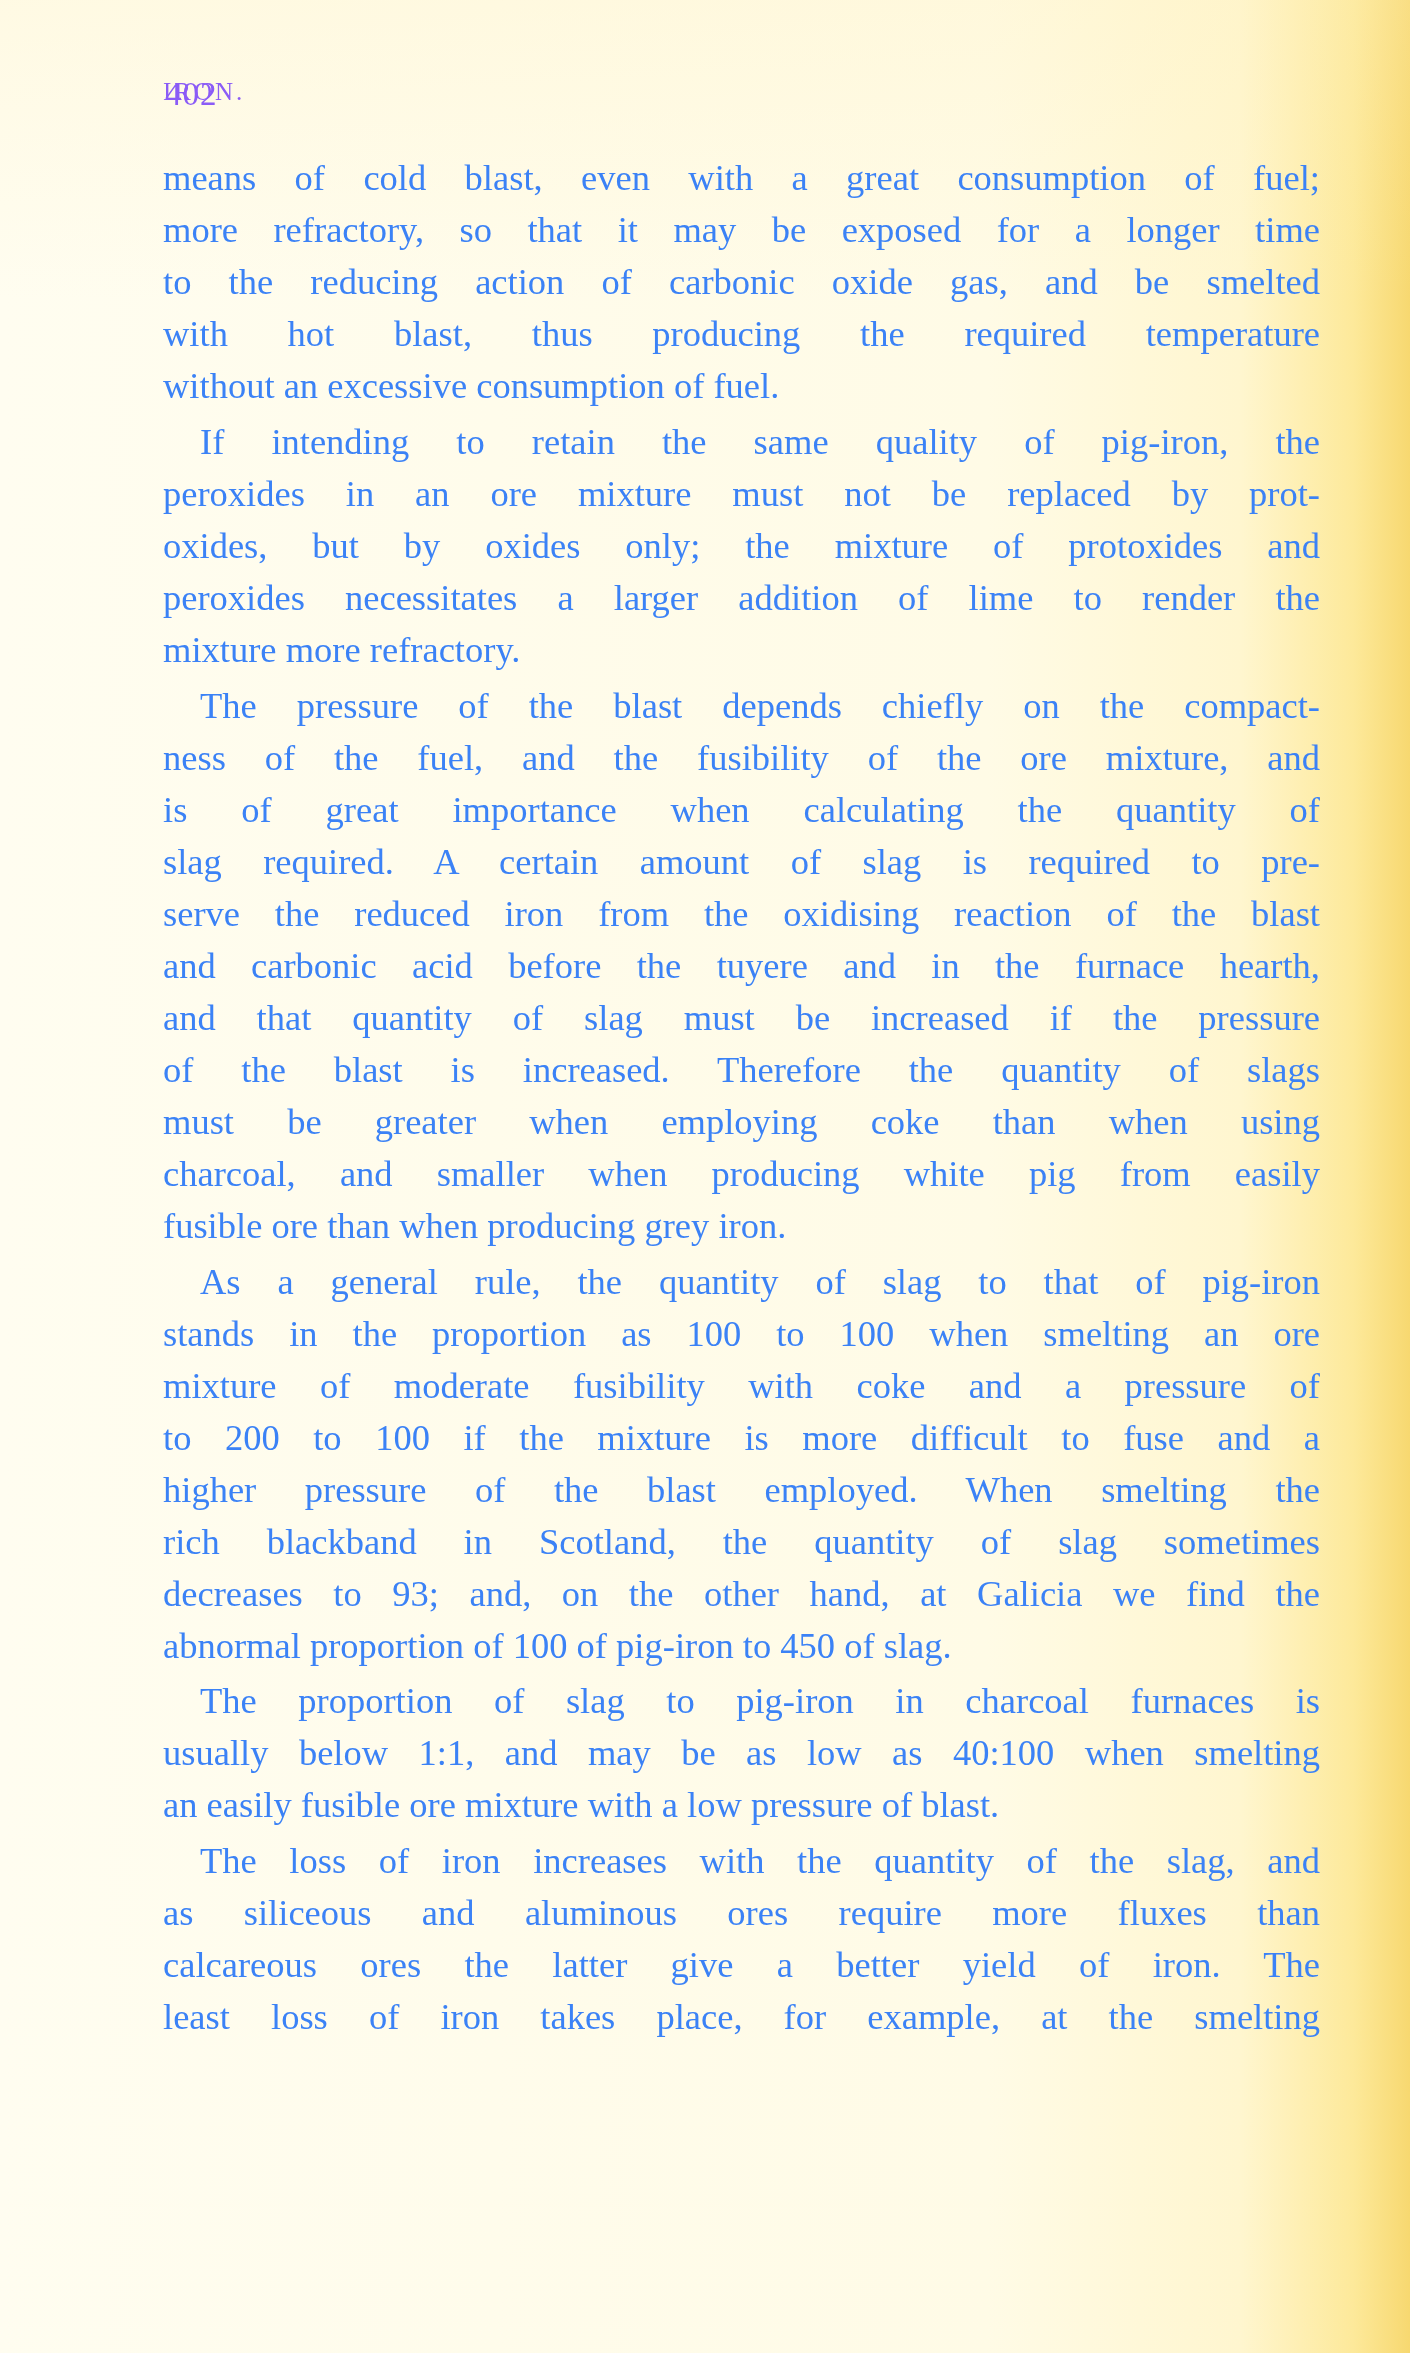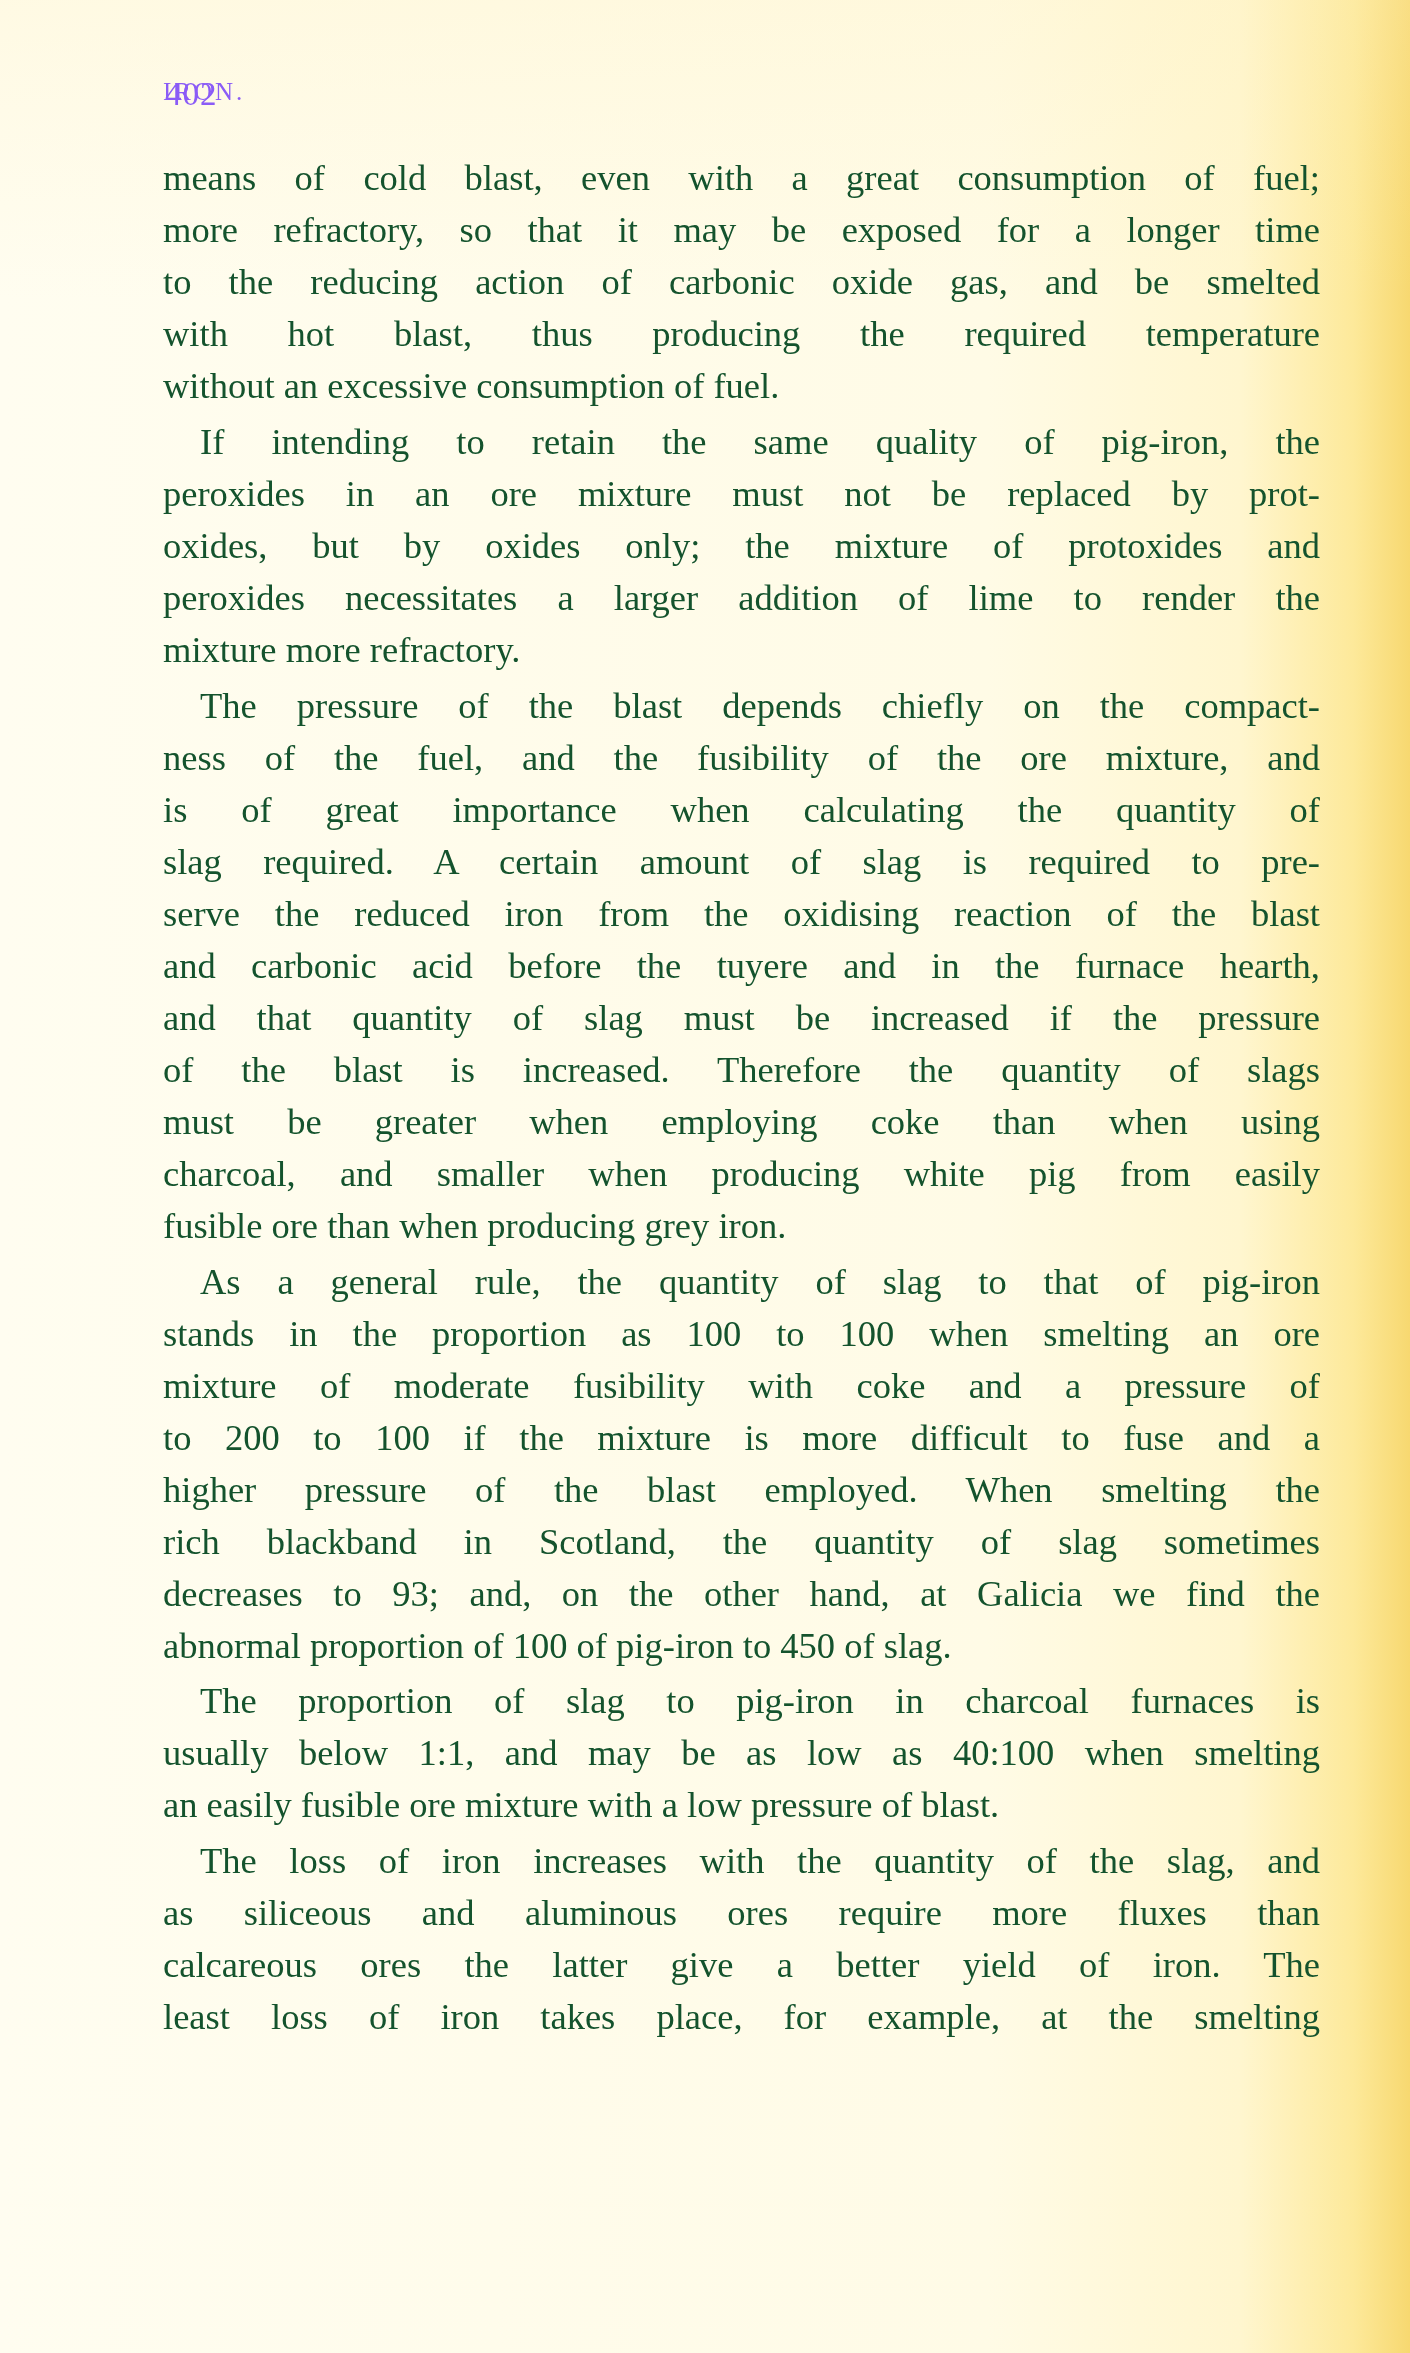--- a/index.html
+++ b/index.html
@@ -46,21 +46,21 @@
       letter-spacing: 3px;
     }
     .body-text {
       position: absolute;
       top: 152px;
       left: 163px;
       width: 1157px;
       font-family: "Liberation Serif", "DejaVu Serif", serif;
       font-size: 36.5px;
       line-height: 52px;
-      color: #14532d;
+      color: #3b82f6;
       text-align: justify;
       text-align-last: justify;
     }
     .line {
       display: block;
       white-space: nowrap;
       text-align: justify;
       text-align-last: justify;
       height: 52px;
     }

